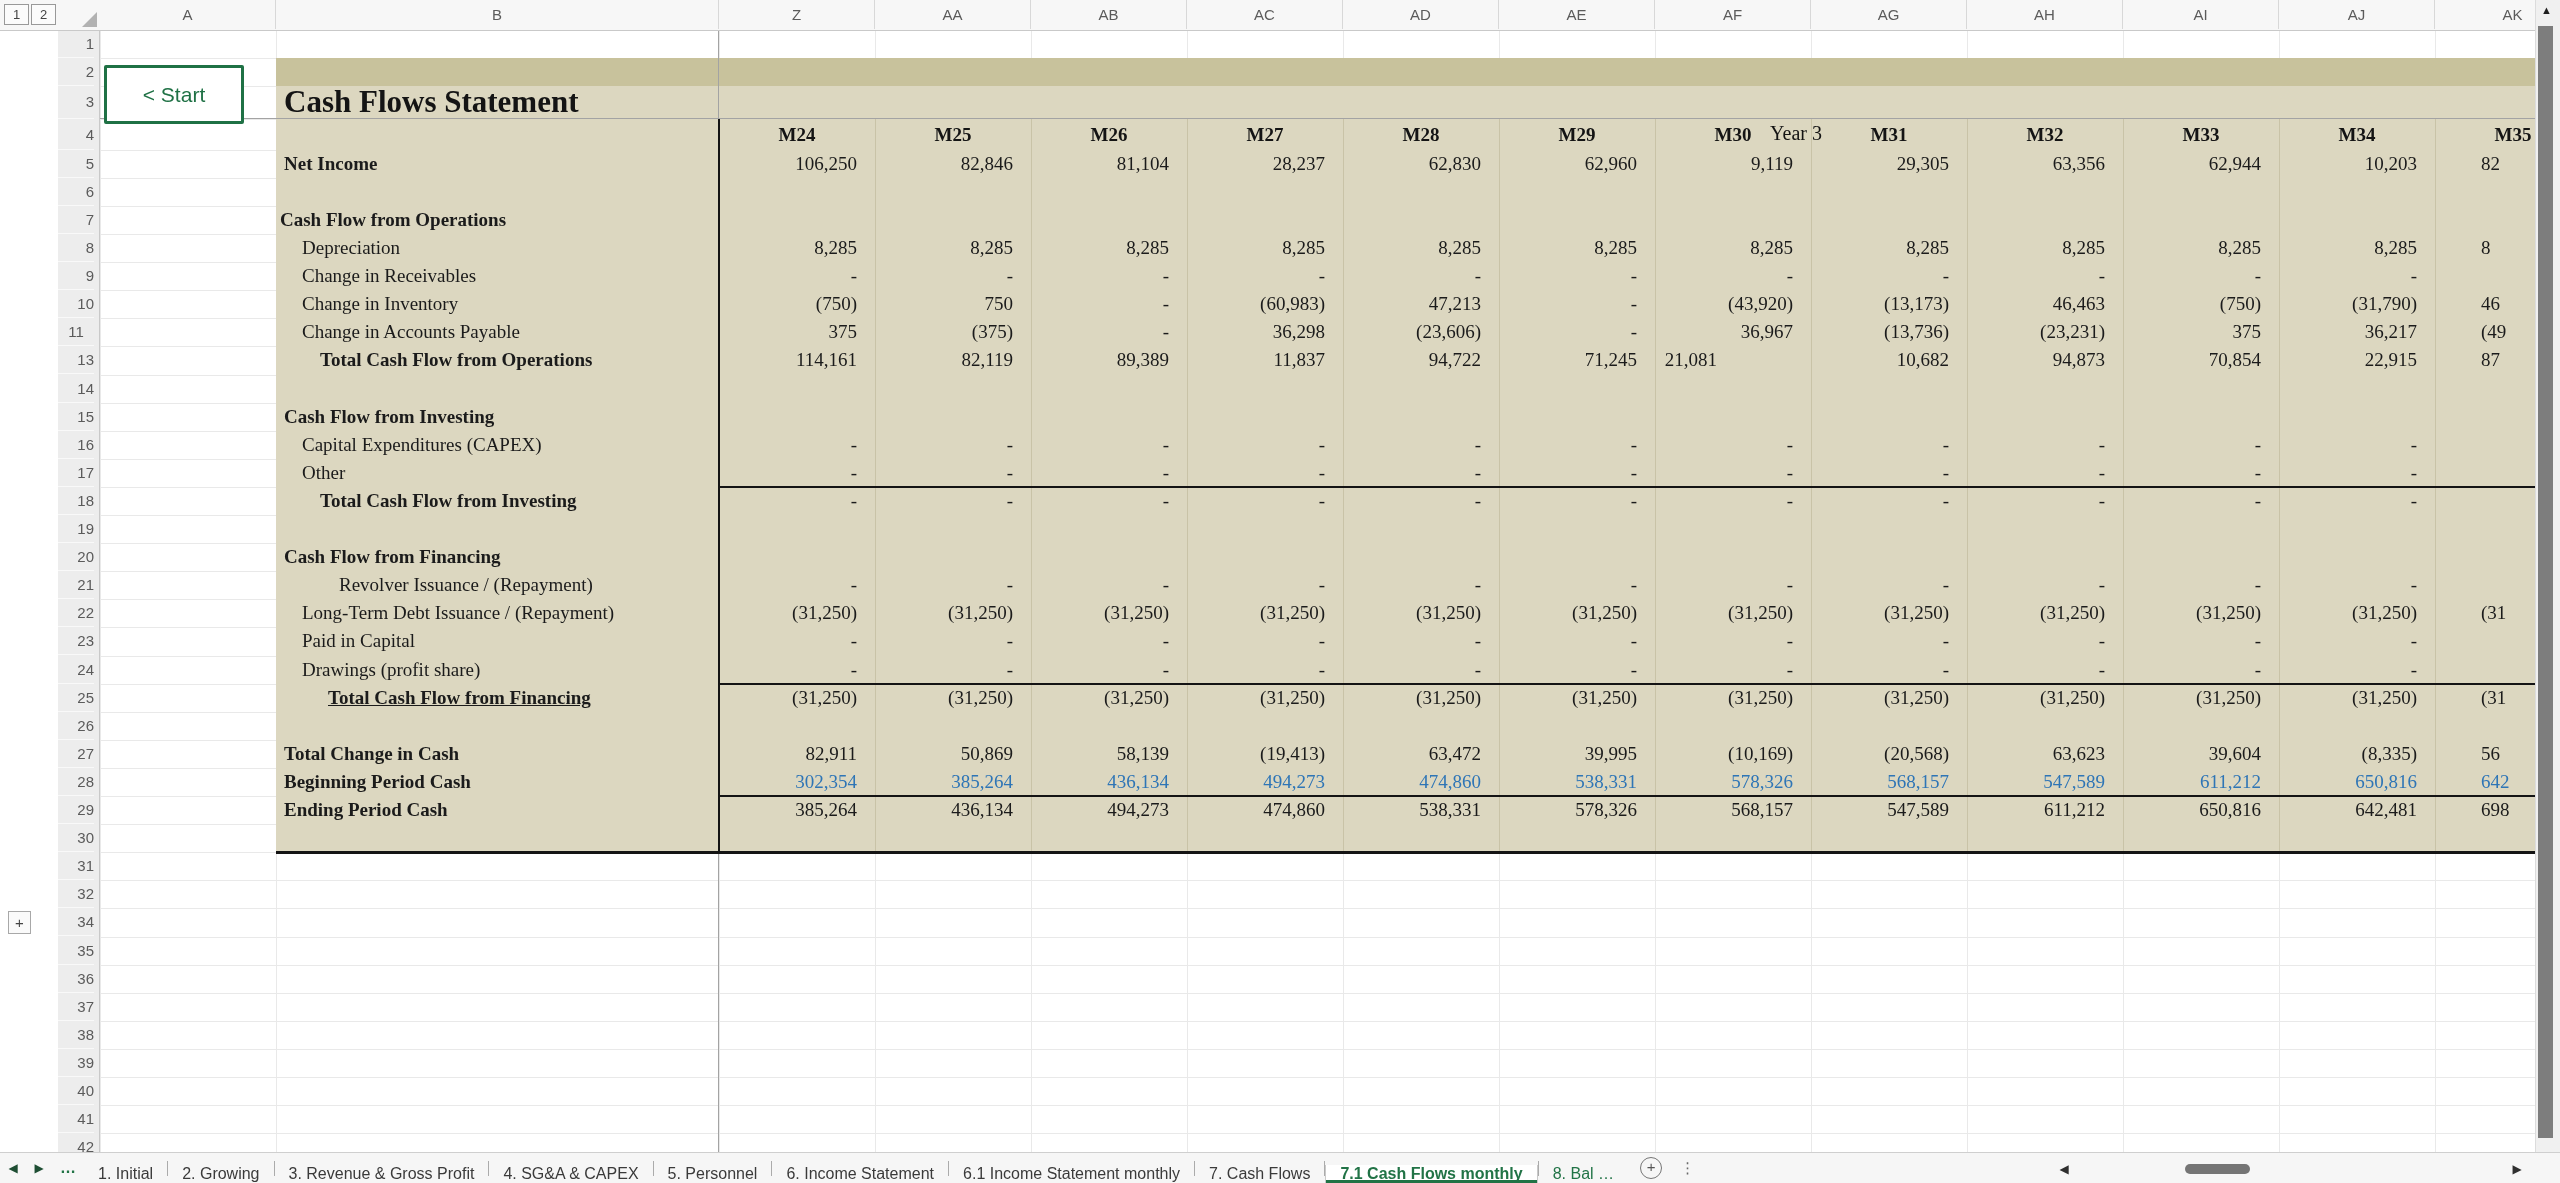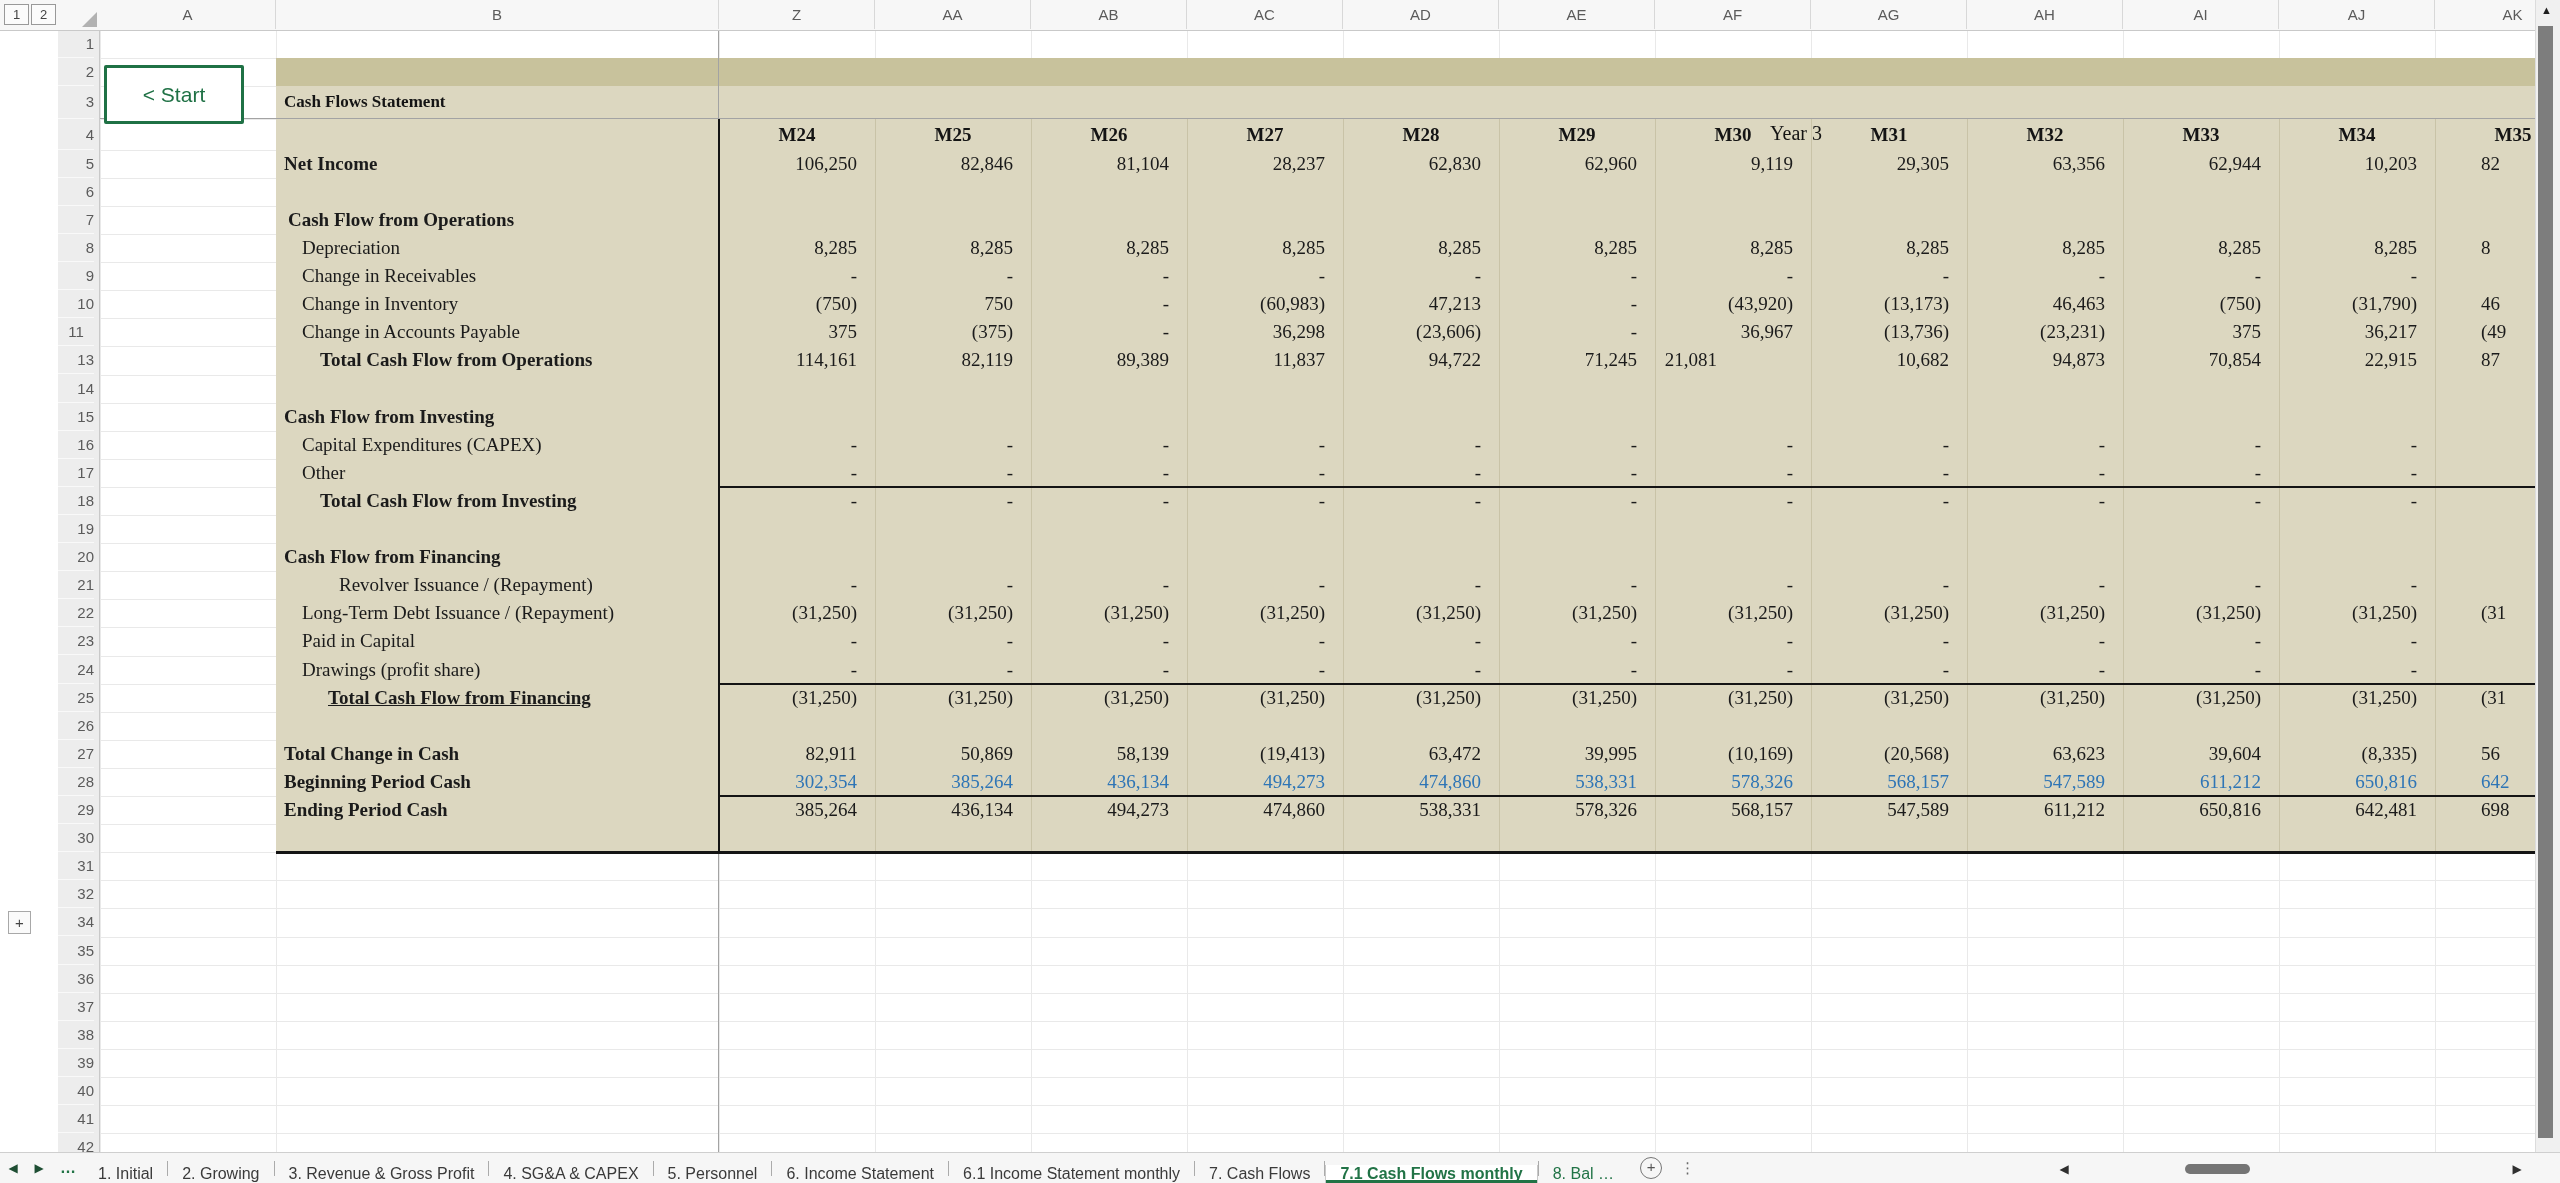--- a/index.html
+++ b/index.html
@@ -31,21 +31,21 @@
   .frz{position:absolute;background:#a3a3a3;z-index:7;}
   .cell,.labelcell{position:absolute;font-family:"Liberation Serif",serif;color:#1b1b1b;
         font-size:19px;white-space:nowrap;box-sizing:border-box;z-index:9;}
   .cell{text-align:right;padding-right:18px;}
   .cell.clip{text-align:left;padding-left:46px;padding-right:0;}
   .cell.blue{color:#2e75b6;}
   .mh{position:absolute;font-family:"Liberation Serif",serif;font-weight:bold;font-size:19px;
       text-align:center;color:#141414;z-index:9;}
   .b{font-weight:bold;}
   #sheet-title{position:absolute;left:284px;top:58px;height:28px;line-height:28px;
-      font-family:"Liberation Serif",serif;font-weight:bold;font-size:17px;color:#141414;z-index:9;}
+      font-family:"Liberation Serif",serif;font-weight:bold;font-size:31px;color:#141414;z-index:9;}
   #year-header{position:absolute;left:1684px;top:88px;width:224px;height:30px;line-height:30px;
       text-align:center;font-family:"Liberation Serif",serif;font-size:20px;color:#141414;z-index:9;}
   #start-btn{position:absolute;left:104px;top:35px;width:134px;height:53px;background:#ffffff;
       border:3px solid #1f7145;border-radius:2px;color:#1f7145;font-size:21px;
       display:flex;align-items:center;justify-content:center;z-index:12;cursor:pointer;}
   
   #tabbar{position:absolute;left:0;bottom:0;width:2560px;height:31px;background:#f6f6f6;
           border-top:1px solid #cfcfcf;display:flex;align-items:stretch;z-index:40;box-sizing:border-box;}
   .tnav{width:26px;display:flex;align-items:center;justify-content:center;color:#1e4e33;font-size:12px;cursor:pointer;}
   .tdots{display:flex;align-items:center;color:#217346;font-size:16px;padding:0 8px;font-weight:bold;cursor:pointer;}
@@ -237,21 +237,21 @@
       <div class="cell" style="left: 1031px; top: 119.7px; width: 156px; height: 28.1px; line-height: 28.1px;">81,104</div>
       <div class="cell" style="left: 1187px; top: 119.7px; width: 156px; height: 28.1px; line-height: 28.1px;">28,237</div>
       <div class="cell" style="left: 1343px; top: 119.7px; width: 156px; height: 28.1px; line-height: 28.1px;">62,830</div>
       <div class="cell" style="left: 1499px; top: 119.7px; width: 156px; height: 28.1px; line-height: 28.1px;">62,960</div>
       <div class="cell" style="left: 1655px; top: 119.7px; width: 156px; height: 28.1px; line-height: 28.1px;">9,119</div>
       <div class="cell" style="left: 1811px; top: 119.7px; width: 156px; height: 28.1px; line-height: 28.1px;">29,305</div>
       <div class="cell" style="left: 1967px; top: 119.7px; width: 156px; height: 28.1px; line-height: 28.1px;">63,356</div>
       <div class="cell" style="left: 2123px; top: 119.7px; width: 156px; height: 28.1px; line-height: 28.1px;">62,944</div>
       <div class="cell" style="left: 2279px; top: 119.7px; width: 156px; height: 28.1px; line-height: 28.1px;">10,203</div>
       <div class="cell clip" style="left: 2435px; top: 119.7px; width: 156px; height: 28.1px; line-height: 28.1px;">82</div>
-      <div class="labelcell b" style="left: 276px; top: 175.9px; width: 443px; height: 28.1px; line-height: 28.1px; padding-left: 12px;">Cash Flow from Operations</div>
+      <div class="labelcell b" style="left: 276px; top: 175.9px; width: 443px; height: 28.1px; line-height: 28.1px; padding-left: 4px;">Cash Flow from Operations</div>
       <div class="labelcell" style="left: 276px; top: 204px; width: 443px; height: 28.1px; line-height: 28.1px; padding-left: 26px;">Depreciation</div>
       <div class="cell" style="left: 719px; top: 204px; width: 156px; height: 28.1px; line-height: 28.1px;">8,285</div>
       <div class="cell" style="left: 875px; top: 204px; width: 156px; height: 28.1px; line-height: 28.1px;">8,285</div>
       <div class="cell" style="left: 1031px; top: 204px; width: 156px; height: 28.1px; line-height: 28.1px;">8,285</div>
       <div class="cell" style="left: 1187px; top: 204px; width: 156px; height: 28.1px; line-height: 28.1px;">8,285</div>
       <div class="cell" style="left: 1343px; top: 204px; width: 156px; height: 28.1px; line-height: 28.1px;">8,285</div>
       <div class="cell" style="left: 1499px; top: 204px; width: 156px; height: 28.1px; line-height: 28.1px;">8,285</div>
       <div class="cell" style="left: 1655px; top: 204px; width: 156px; height: 28.1px; line-height: 28.1px;">8,285</div>
       <div class="cell" style="left: 1811px; top: 204px; width: 156px; height: 28.1px; line-height: 28.1px;">8,285</div>
       <div class="cell" style="left: 1967px; top: 204px; width: 156px; height: 28.1px; line-height: 28.1px;">8,285</div>

